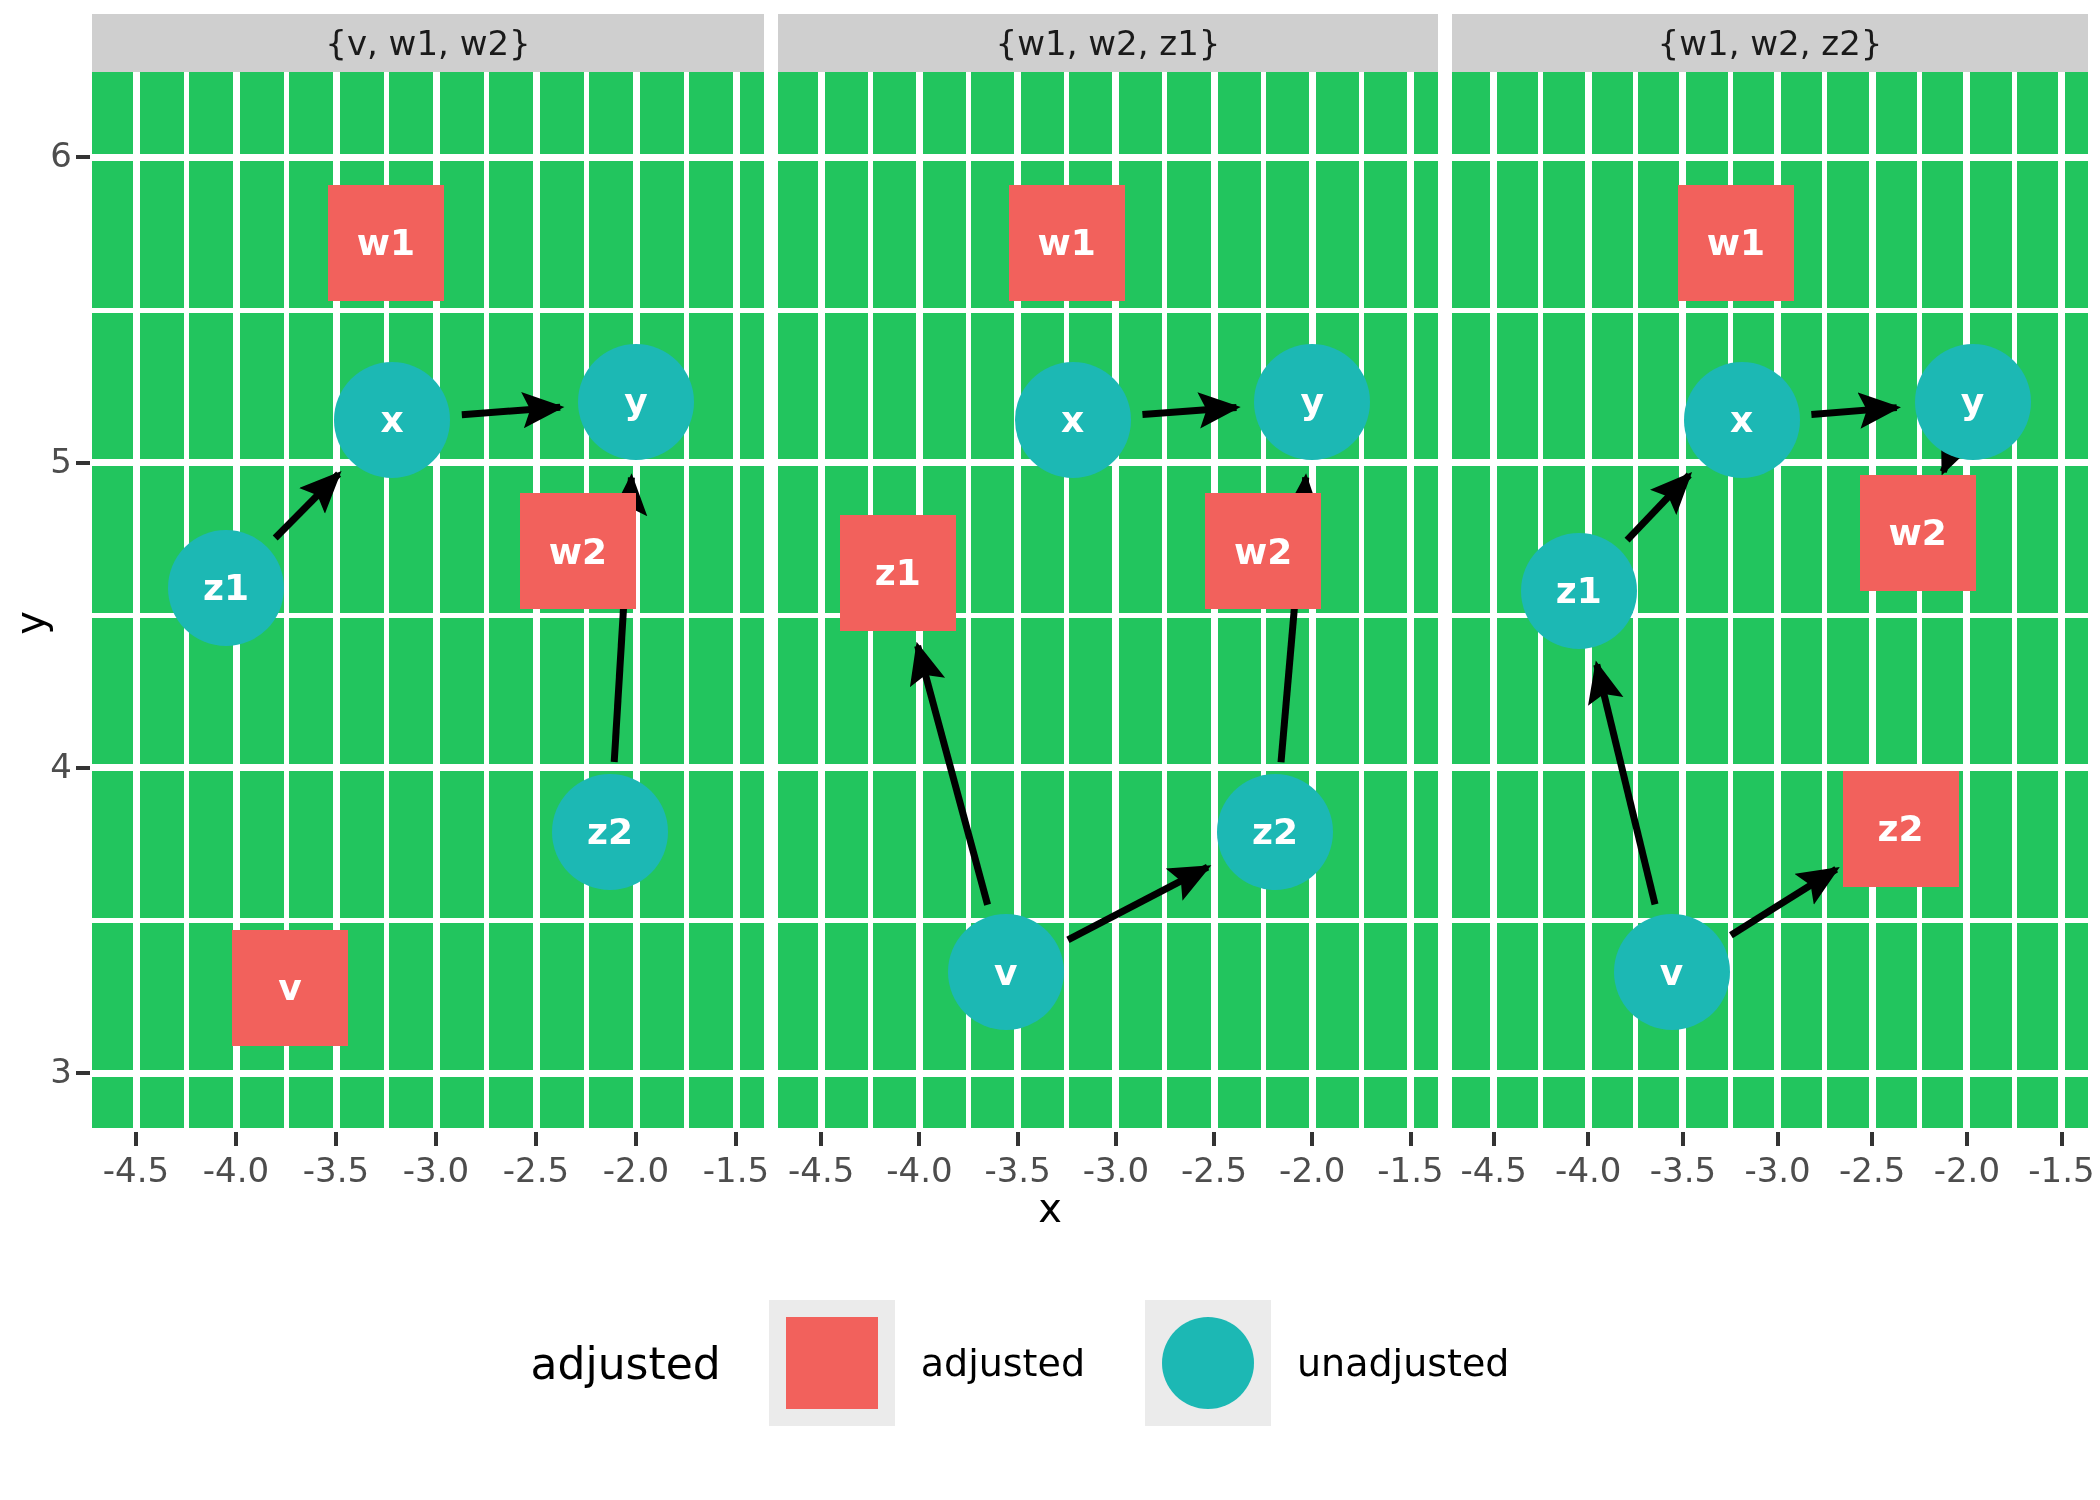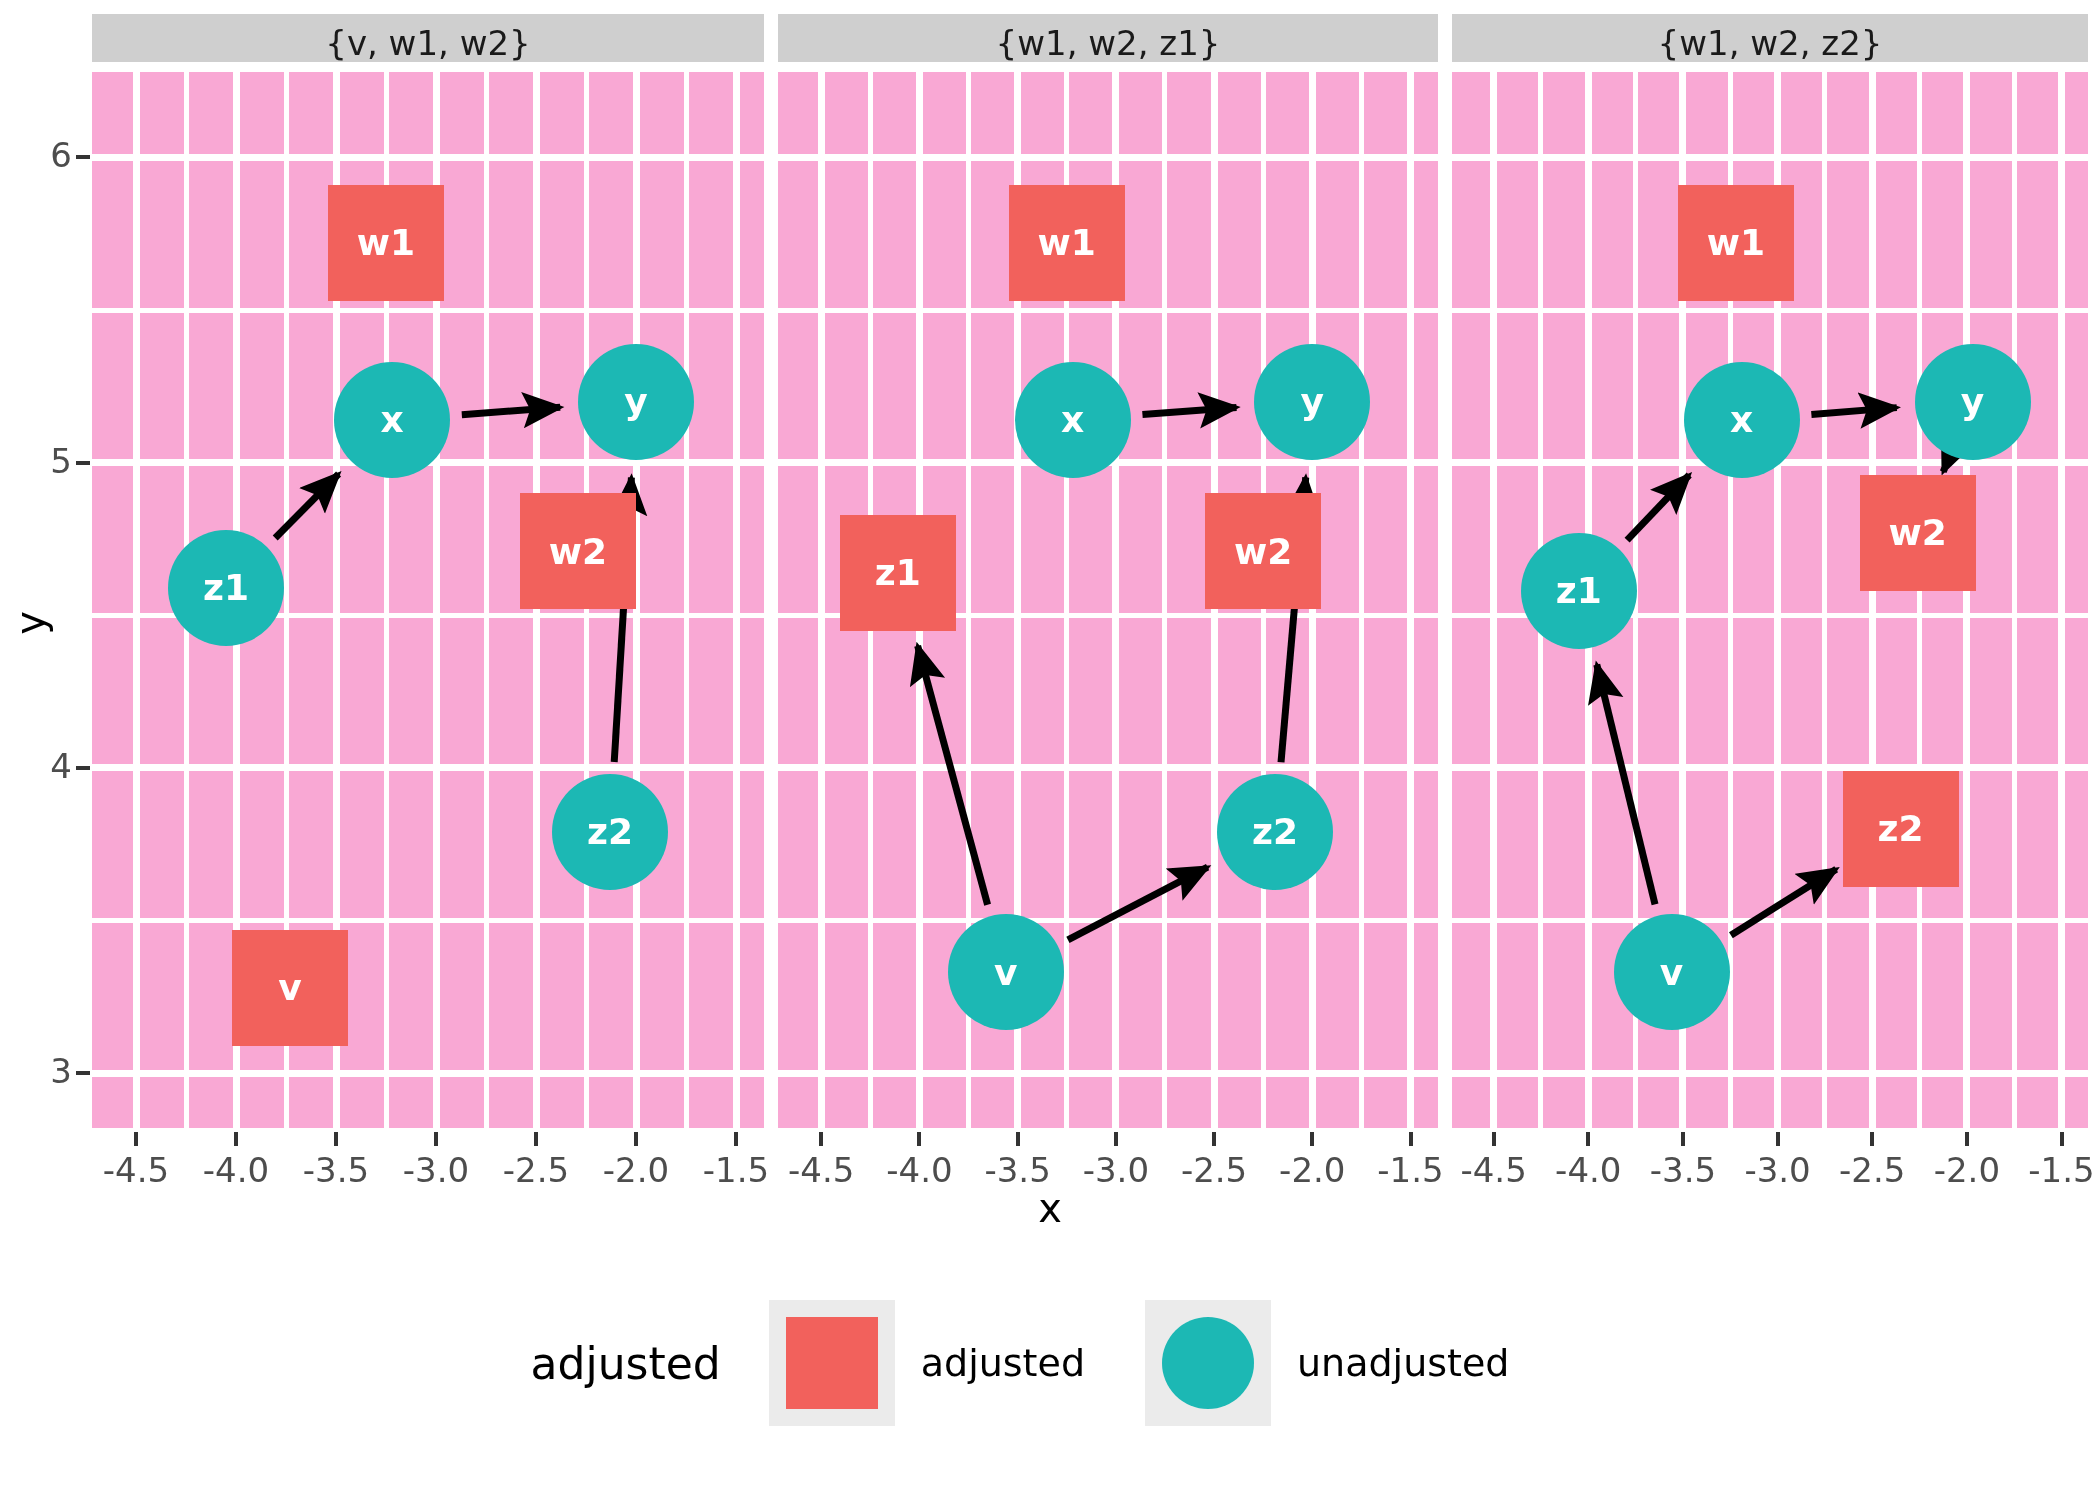--- a/index.html
+++ b/index.html
@@ -7,23 +7,23 @@
   #root{position:absolute;left:0;top:0;width:2100px;height:1500px;}
 
   .axis-title-y{position:absolute;left:18px;top:600px;transform:rotate(-90deg);transform-origin:center center;
       font-size:40px;color:#000;}
   .axis-title-x{position:absolute;top:1185px;left:0;width:2100px;text-align:center;font-size:40px;color:#000;}
 
   .ytick-label{position:absolute;right:0;width:70px;text-align:right;font-size:34px;color:#4d4d4d;}
   .ytick-mark{position:absolute;width:14px;height:4px;background:#333333;}
 
   .panel{position:absolute;}
-  .strip{position:absolute;left:0;top:0;width:100%;height:48px;background:#cfcfcf;}
+  .strip{position:absolute;left:0;top:0;width:100%;height:58px;background:#cfcfcf;}
   .strip span{display:block;width:100%;text-align:center;line-height:58px;font-size:34px;color:#1a1a1a;}
-  .plotarea{position:absolute;left:0;background:#f9a8d4;overflow:hidden;}
+  .plotarea{position:absolute;left:0;background:#22c55e;overflow:hidden;}
   .gl{position:absolute;background:#ffffff;}
   .gl.v{top:0;bottom:0;width:5px;}
   .gl.v.major{width:7px;}
   .gl.h{left:0;right:0;height:5px;}
   .gl.h.major{height:7px;}
 
   .node{position:absolute;display:flex;align-items:center;justify-content:center;
       font-size:36px;font-weight:bold;color:#ffffff;}
   .node.circle{border-radius:50%;background:#1cb8b4;}
   .node.square{background:#f2615c;}

